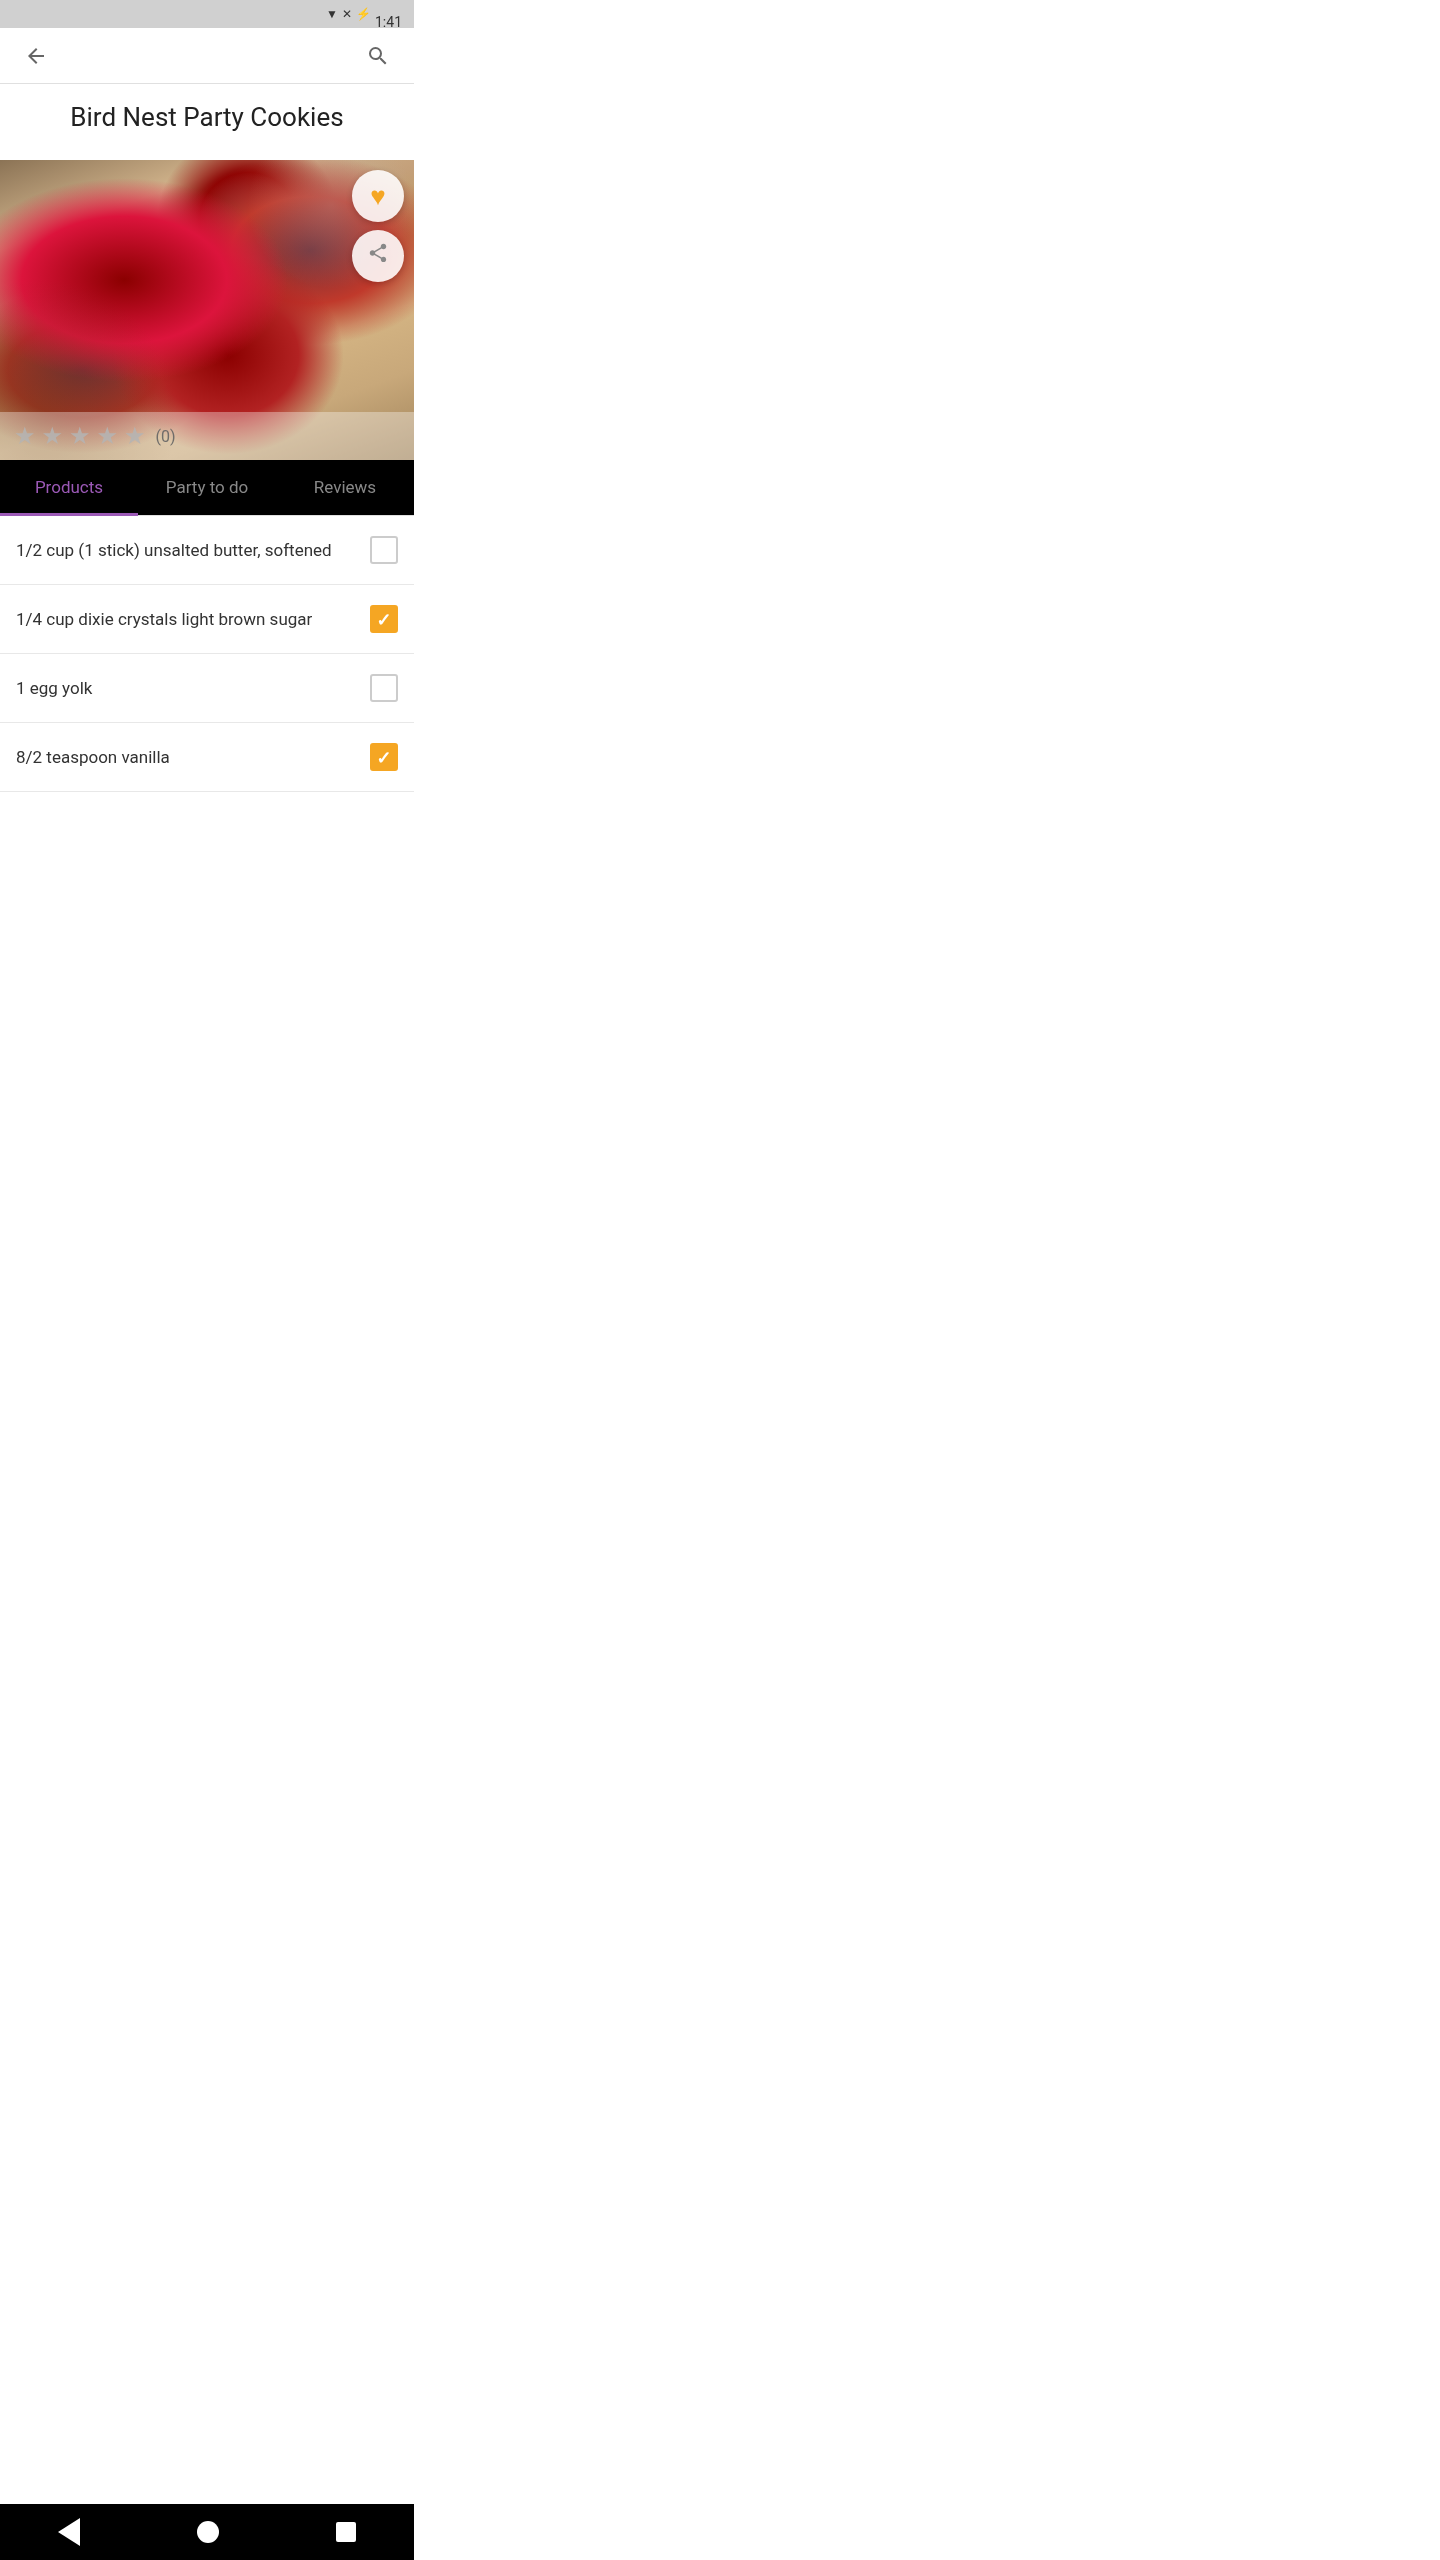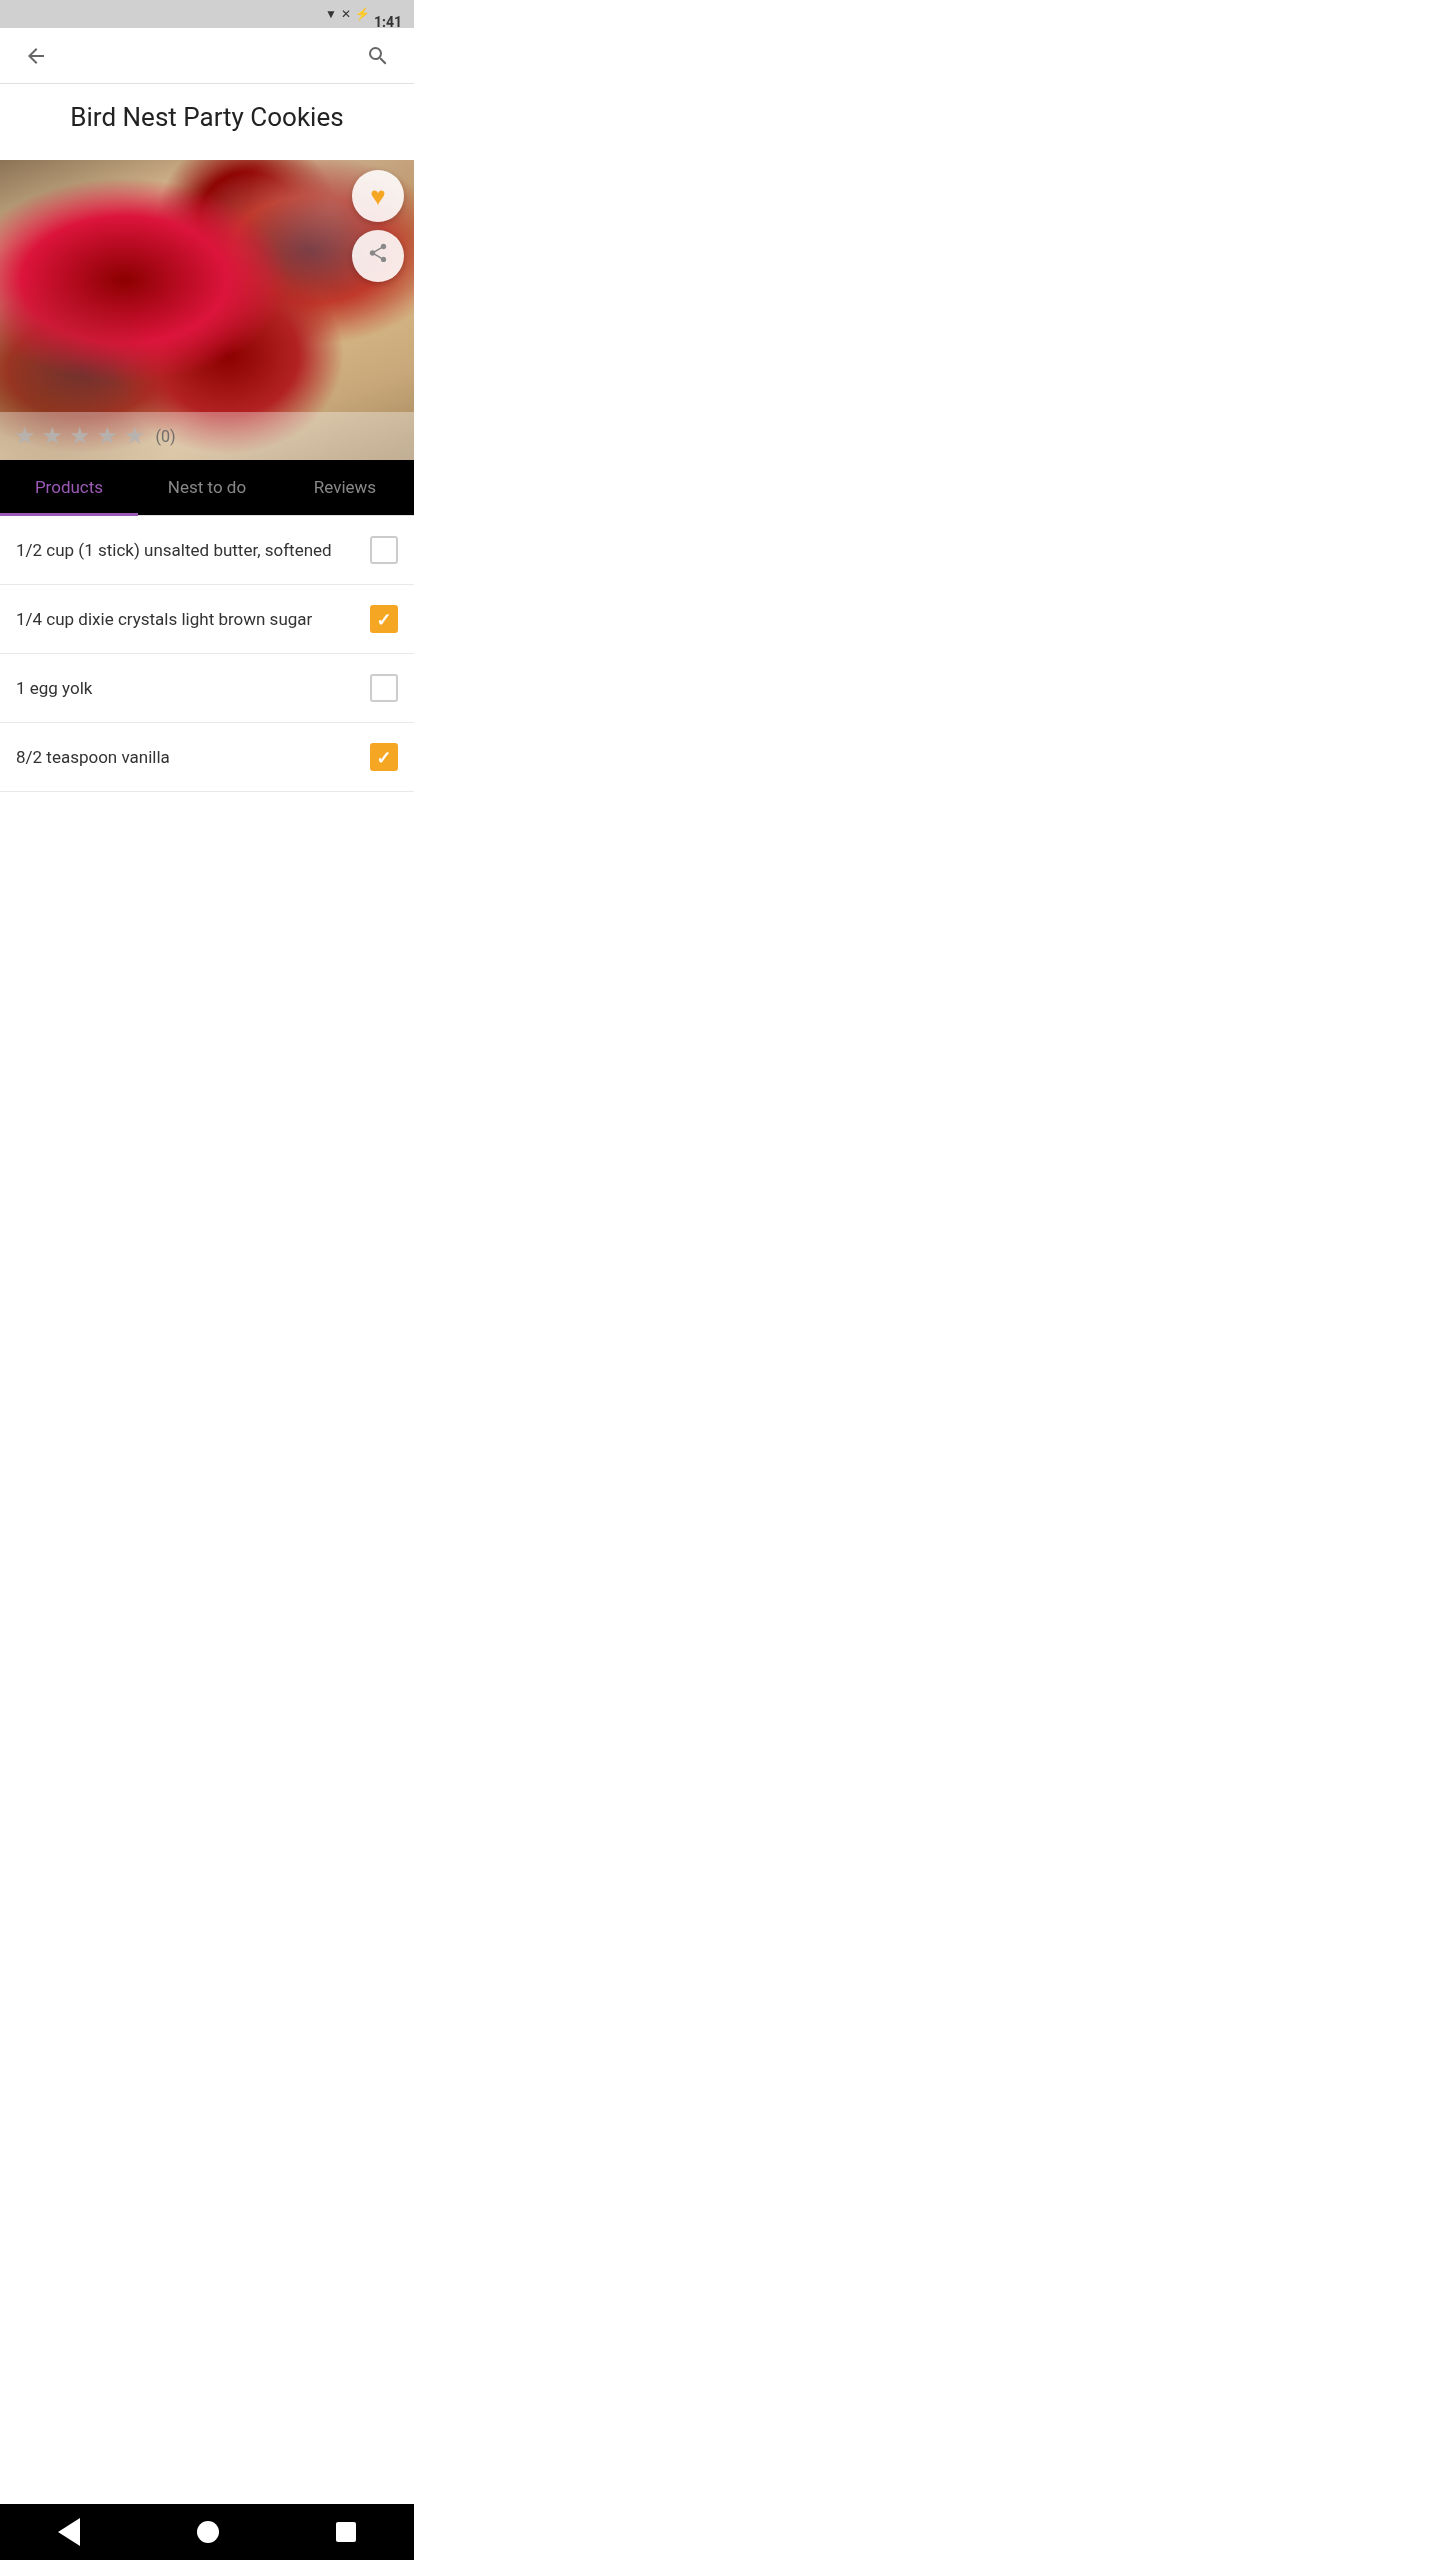--- a/index.html
+++ b/index.html
@@ -23,21 +23,21 @@
       padding: 0 12px;
       gap: 6px;
     }
     .status-bar-icons {
       display: flex;
       align-items: center;
       gap: 4px;
     }
     .status-time {
       font-size: 14px;
-      font-weight: 700;
+      font-weight: 400;
       color: #333;
       margin-top: 16px;
     }
     .status-icon {
       font-size: 12px;
       color: #333;
     }
 
     
     .top-nav {
@@ -320,21 +320,21 @@
       </span>
     </button>
   </div>
 </div>
 
 <div class="tabs">
   <div class="tab active">
     <span>Products</span>
   </div>
   <div class="tab">
-    <span>Nest to do</span>
+    <span>Party to do</span>
   </div>
   <div class="tab">
     <span>Reviews</span>
   </div>
 </div>
 
 <div class="ingredients-list">
 
   <div class="ingredient-row">
     <span class="ingredient-text">1/2 cup (1 stick) unsalted butter, softened</span>

